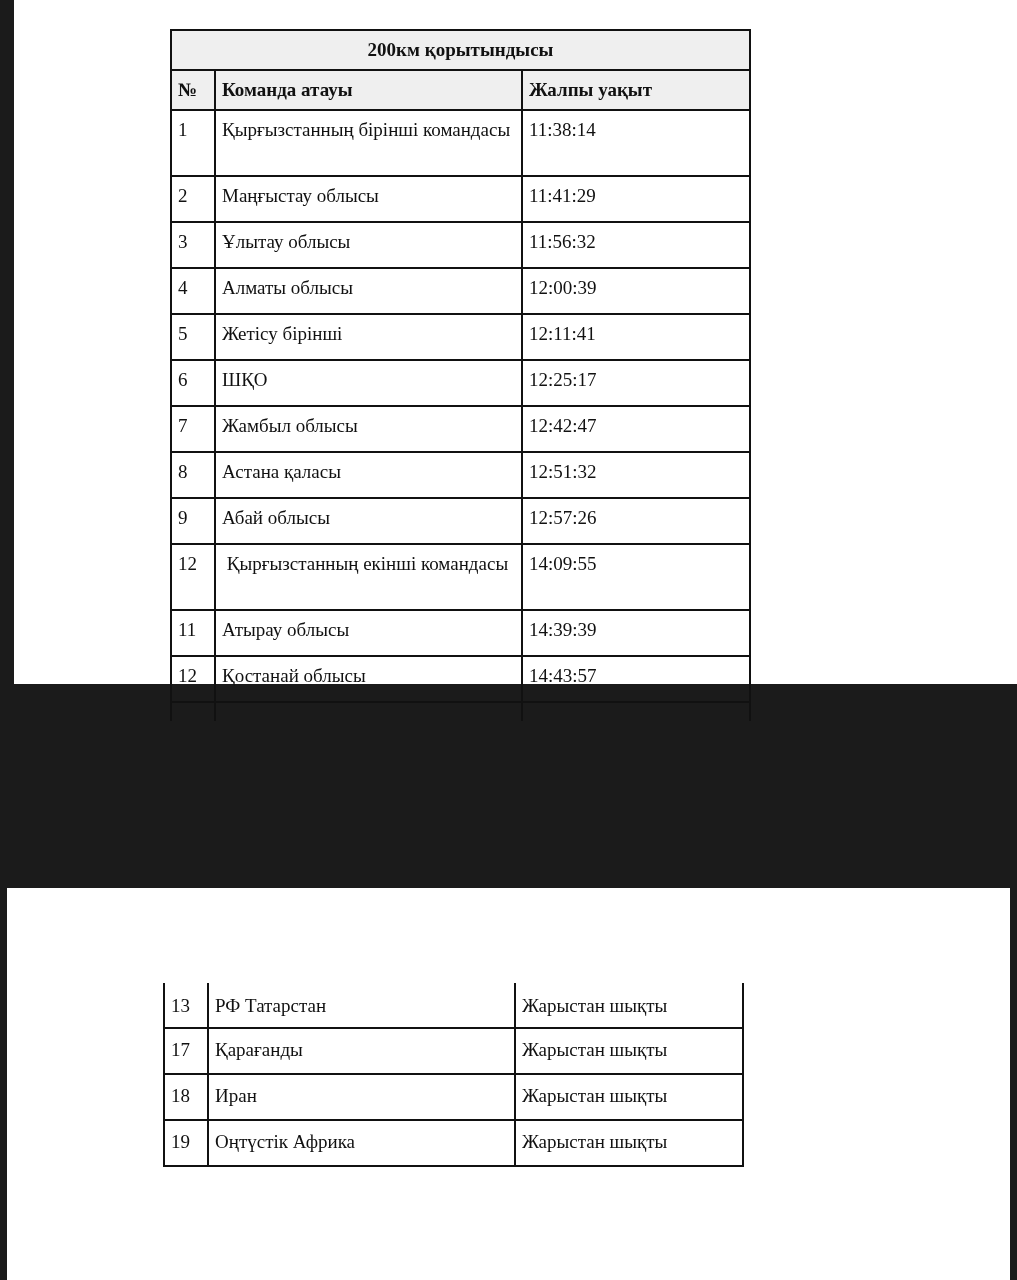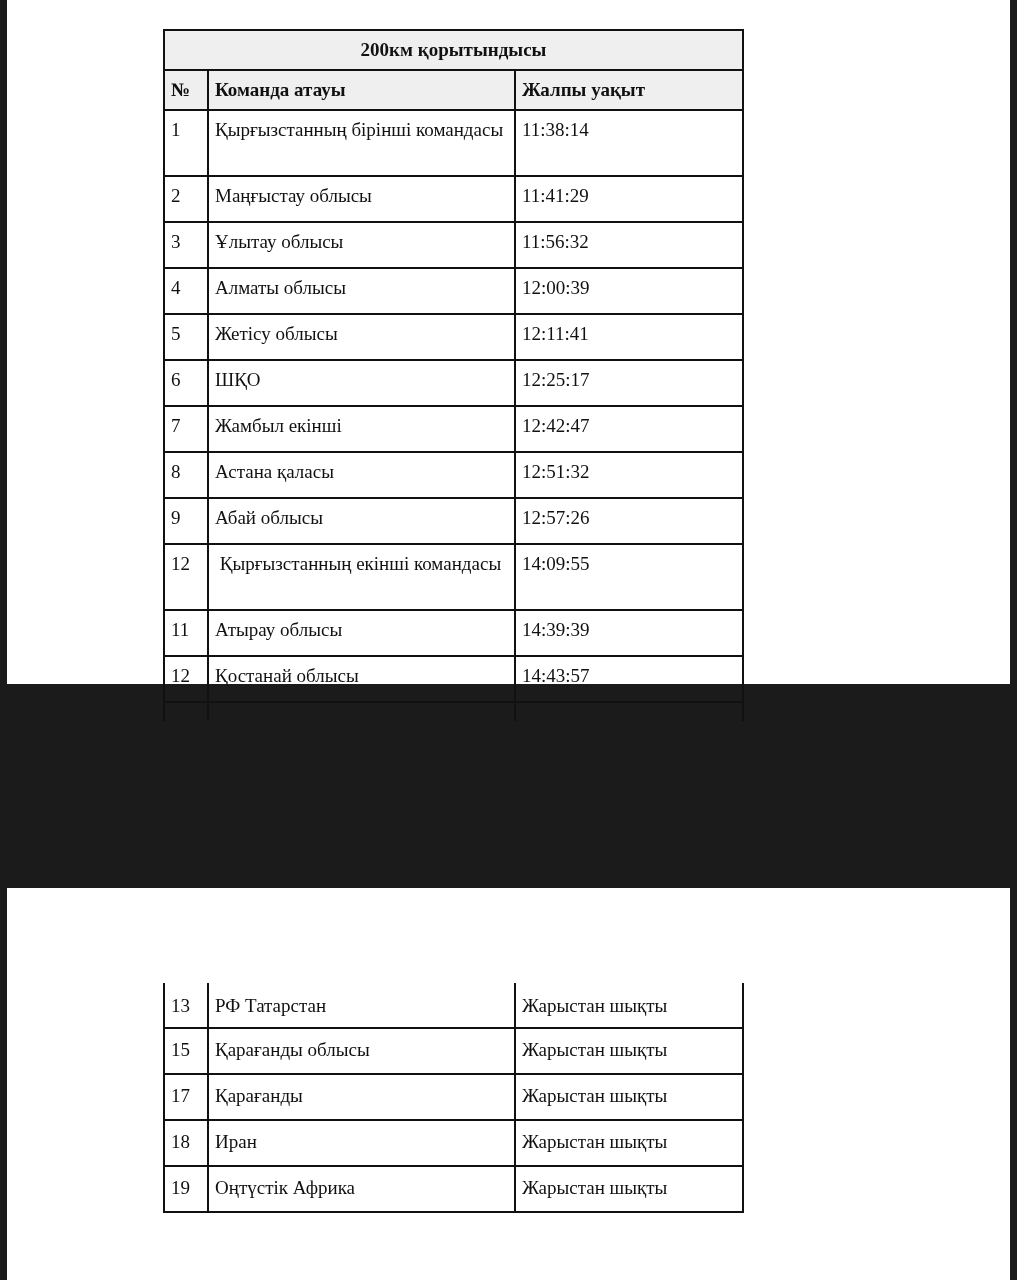--- a/index.html
+++ b/index.html
@@ -2,21 +2,21 @@
 <html><head>
   <meta charset="utf-8">
   <style>
     html, body { margin: 0; padding: 0; }
     body {
       width: 1017px; height: 1280px; background: #1b1b1b;
       position: relative; overflow: hidden;
       font-family: "Liberation Serif", "DejaVu Serif", serif; color: #111;
     }
     .page { position: absolute; left: 7px; width: 1003px; background: #ffffff; }
-    #page1 { top: 0; height: 684px; }
+    #page1 { top: 0; height: 684px; margin-left: 7px; }
     #page2 { top: 888px; height: 442px; }
     table { position: absolute; border-collapse: collapse; table-layout: fixed; }
     td, th { border: 2px solid #111; font-size: 19px; line-height: 26px; vertical-align: top; text-align: left; padding: 0 6px; }
     #table1 { left: 156px; top: 29px; width: 579px; }
     #table2 { left: 156px; top: 95px; width: 579px; }
     col.c1 { width: 44px; } col.c2 { width: 307px; } col.c3 { width: 228px; }
     .title-row th { background: #efefef; text-align: center; font-weight: bold; height: 38px; vertical-align: middle; padding: 0; }
     .head-row th { background: #efefef; font-weight: bold; height: 38px; vertical-align: middle; }
     .row td { height: 32px; padding-top: 6px; padding-bottom: 6px; }
     .row.tall td { height: 52px; }
@@ -60,31 +60,31 @@
           <td>Ұлытау облысы</td>
           <td>11:56:32</td>
         </tr>
       <tr class="row">
           <td>4</td>
           <td>Алматы облысы</td>
           <td>12:00:39</td>
         </tr>
       <tr class="row">
           <td>5</td>
-          <td>Жетісу облысы</td>
+          <td>Жетісу бірінші</td>
           <td>12:11:41</td>
         </tr>
       <tr class="row">
           <td>6</td>
           <td>ШҚО</td>
           <td>12:25:17</td>
         </tr>
       <tr class="row">
           <td>7</td>
-          <td>Жамбыл екінші</td>
+          <td>Жамбыл облысы</td>
           <td>12:42:47</td>
         </tr>
       <tr class="row">
           <td>8</td>
           <td>Астана қаласы</td>
           <td>12:51:32</td>
         </tr>
       <tr class="row">
           <td>9</td>
           <td>Абай облысы</td>
@@ -121,25 +121,20 @@
         <col class="c2">
         <col class="c3">
       </colgroup>
     <tbody>
       <tr class="row">
           <td>13</td>
           <td>РФ Татарстан</td>
           <td>Жарыстан шықты</td>
         </tr>
       <tr class="row">
-          <td>15</td>
-          <td>Қарағанды облысы</td>
-          <td>Жарыстан шықты</td>
-        </tr>
-      <tr class="row">
           <td>17</td>
           <td>Қарағанды</td>
           <td>Жарыстан шықты</td>
         </tr>
       <tr class="row">
           <td>18</td>
           <td>Иран</td>
           <td>Жарыстан шықты</td>
         </tr>
       <tr class="row">

